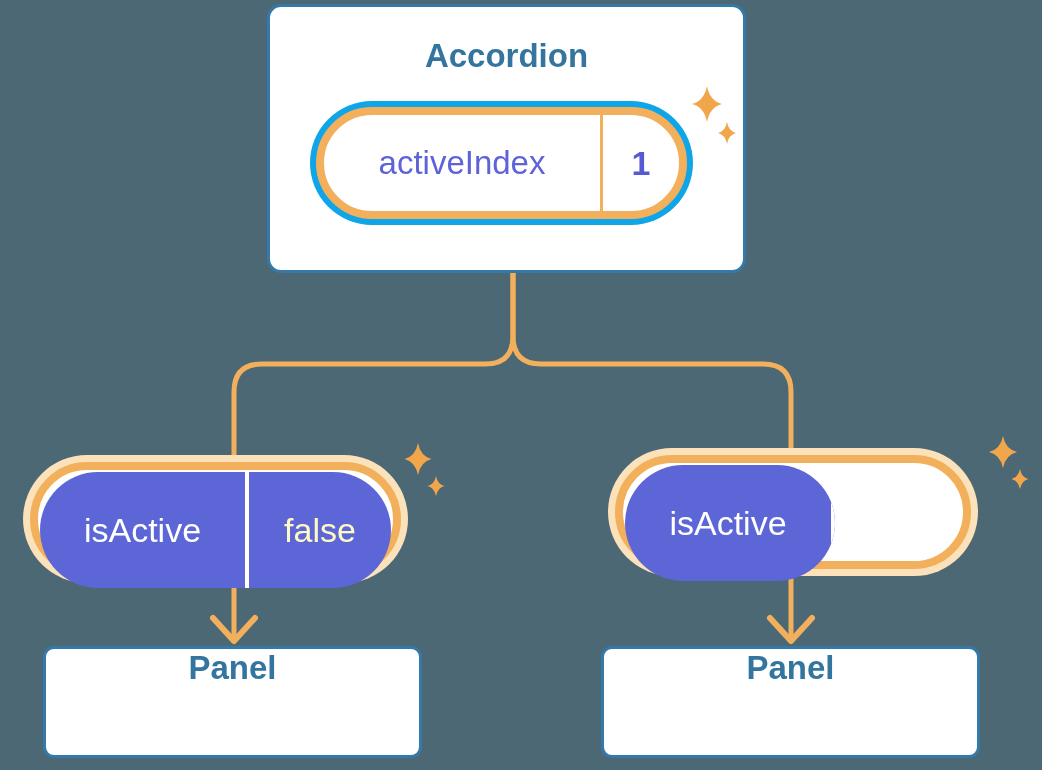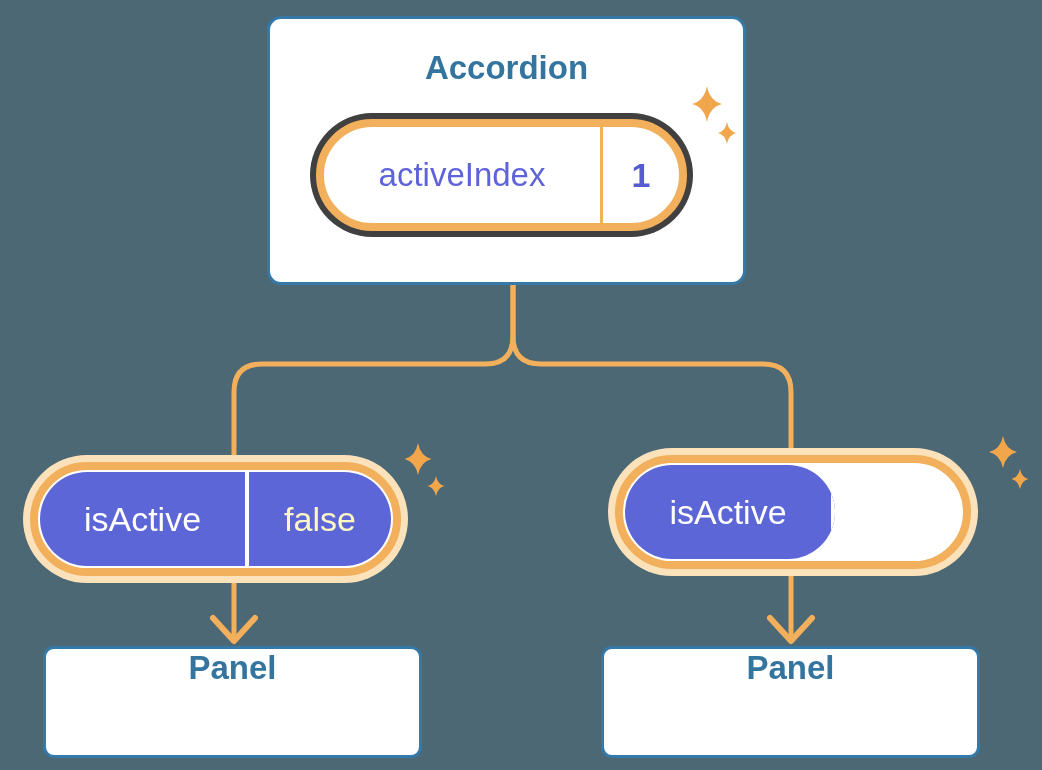--- a/index.html
+++ b/index.html
@@ -11,50 +11,50 @@
   #canvas * { box-sizing:border-box; }
 
   svg.layer { position:absolute; left:0; top:0; }
   #connector-layer { z-index:0; }
   #sparkle-layer   { z-index:3; pointer-events:none; }
 
   .box {
     position:absolute; background:#FFFFFF;
     border:3px solid #3579A8; border-radius:14px; z-index:1;
   }
-  #accordion-box { left:267px; top:16px; width:479px; height:269px; }
+  #accordion-box { left:267px; top:4px; width:479px; height:269px; }
 
   .box-title {
     text-align:center; font-size:33px; font-weight:600; color:#34759F;
   }
   #accordion-title { margin-top:30px; }
 
   
   #state-pill { position:absolute; left:40px; top:94px; }
   .halo {
-    background:#404040; border-radius:999px; padding:6px;
+    background:#0ea5e9; border-radius:999px; padding:6px;
     display:inline-flex;
   }
   #state-ring {
     border:8px solid #F3B05C; background:#FFFFFF; border-radius:999px;
     display:flex; align-items:stretch; height:112px; overflow:hidden;
   }
   .cell { display:flex; align-items:center; justify-content:center; }
   #state-name  { width:276px; font-size:33px; color:#5F63D8; }
   #state-divider { width:3px; background:#F3B05C; }
   #state-value { width:76px; font-size:34px; font-weight:bold; color:#575BD3; }
 
   
   .prop-pill { position:absolute; z-index:2; background:#FBE2BB; border-radius:999px; padding:7px; }
   .prop-ring {
     border:8px solid #F3B05C; background:#FFFFFF; border-radius:999px;
     padding:2px; height:114px; display:flex;
   }
   .prop-body {
-    background:#5C66D7; border-radius:999px; height:94px;
+    background:#5C66D7; border-radius:999px; height:116px;
     display:flex; overflow:hidden;
   }
   #prop-pill-0 { left:23px;  top:455px; width:385px; height:128px; }
   #prop-pill-1 { left:608px; top:448px; width:370px; height:128px; }
   .prop-name  { font-size:34px; color:#FFFFFF; }
   .prop-divider { width:4px; background:#FFFFFF; }
   .prop-value { font-size:34px; font-weight:normal; color:#fef9c3; }
   #prop-pill-0 .prop-name  { width:205px; }
   #prop-pill-0 .prop-value { width:142px; }
   #prop-pill-1 .prop-name  { width:206px; }

